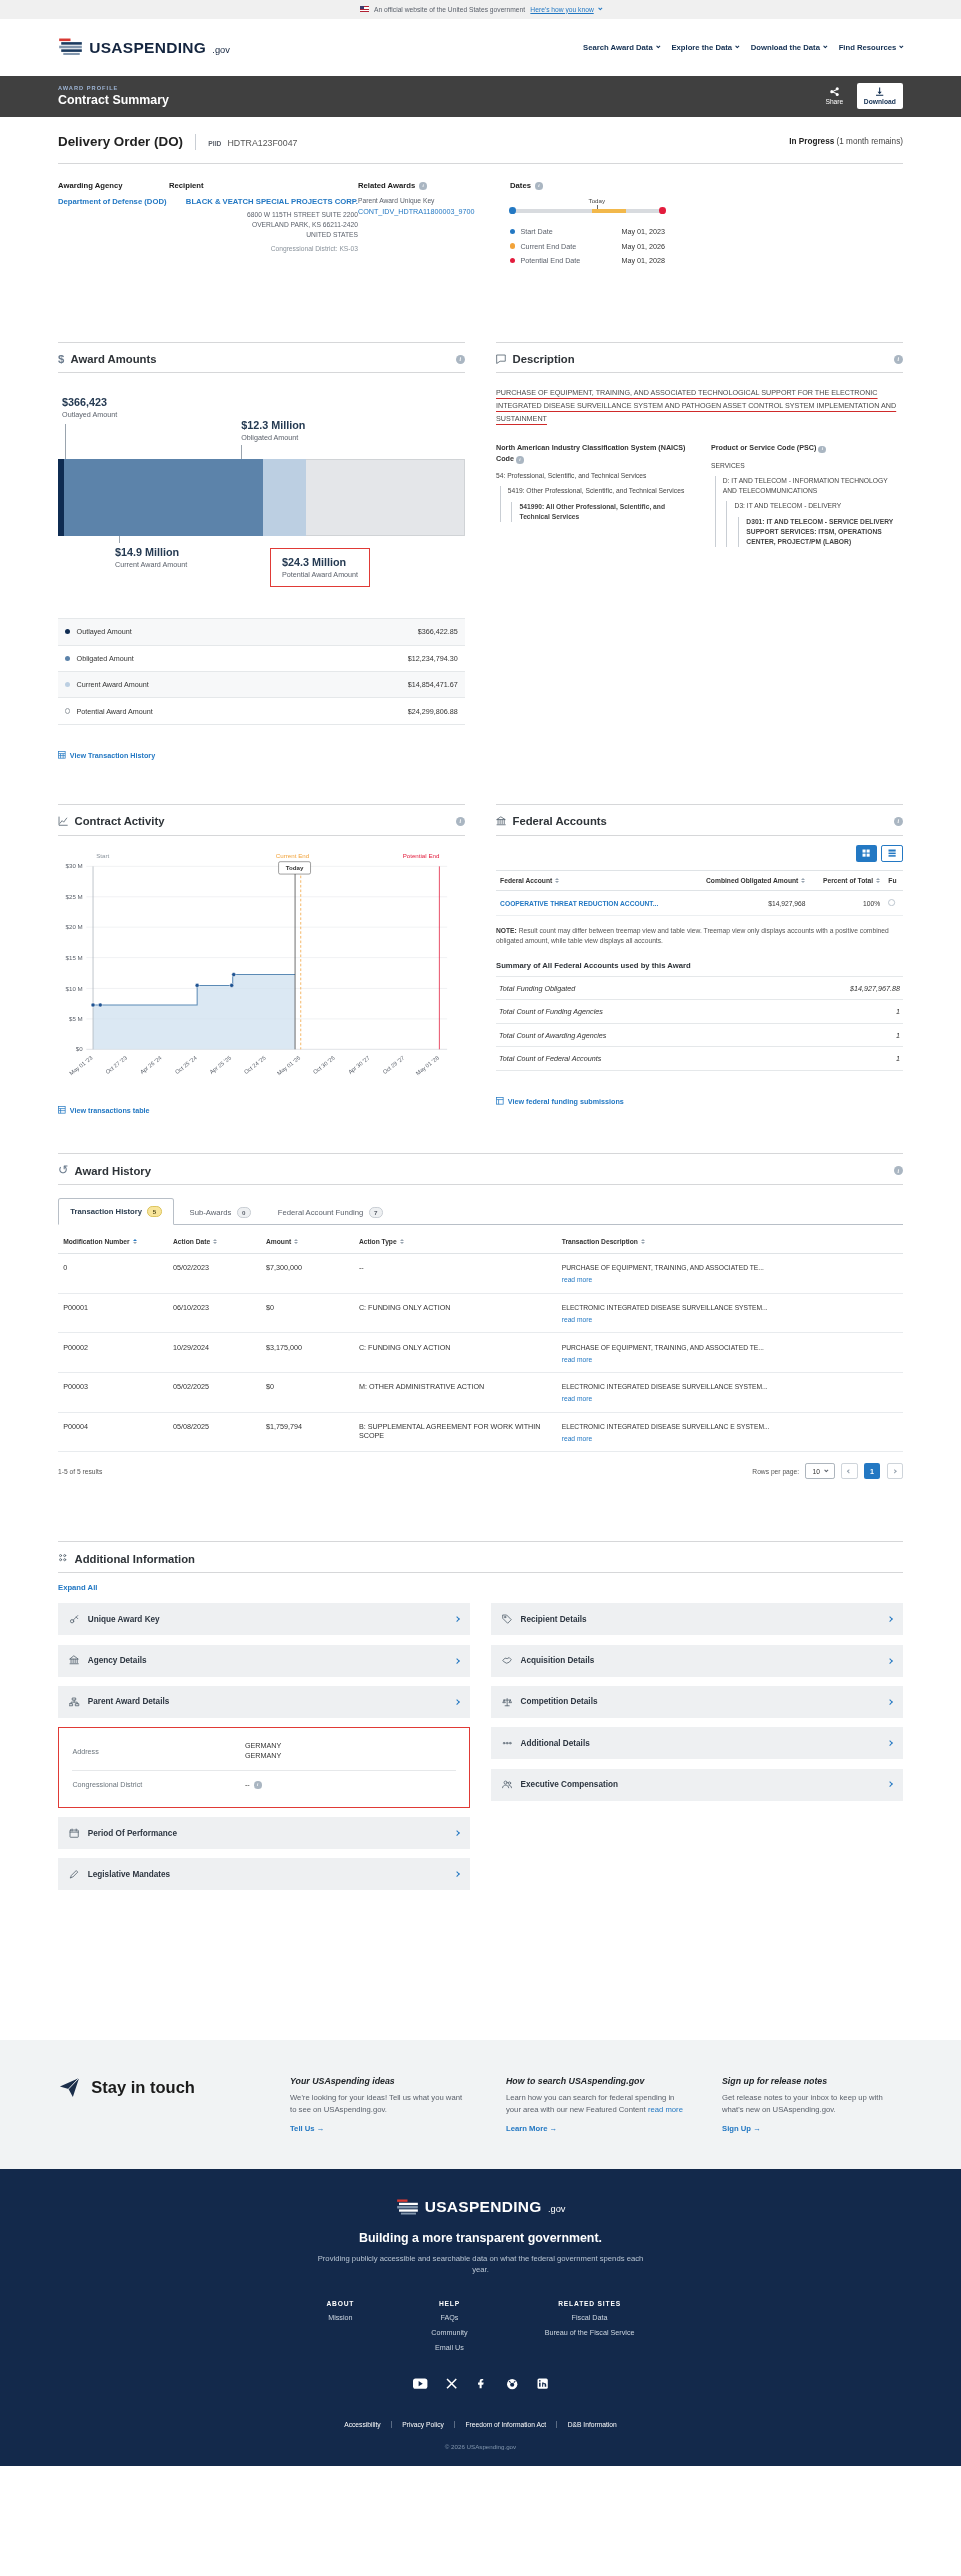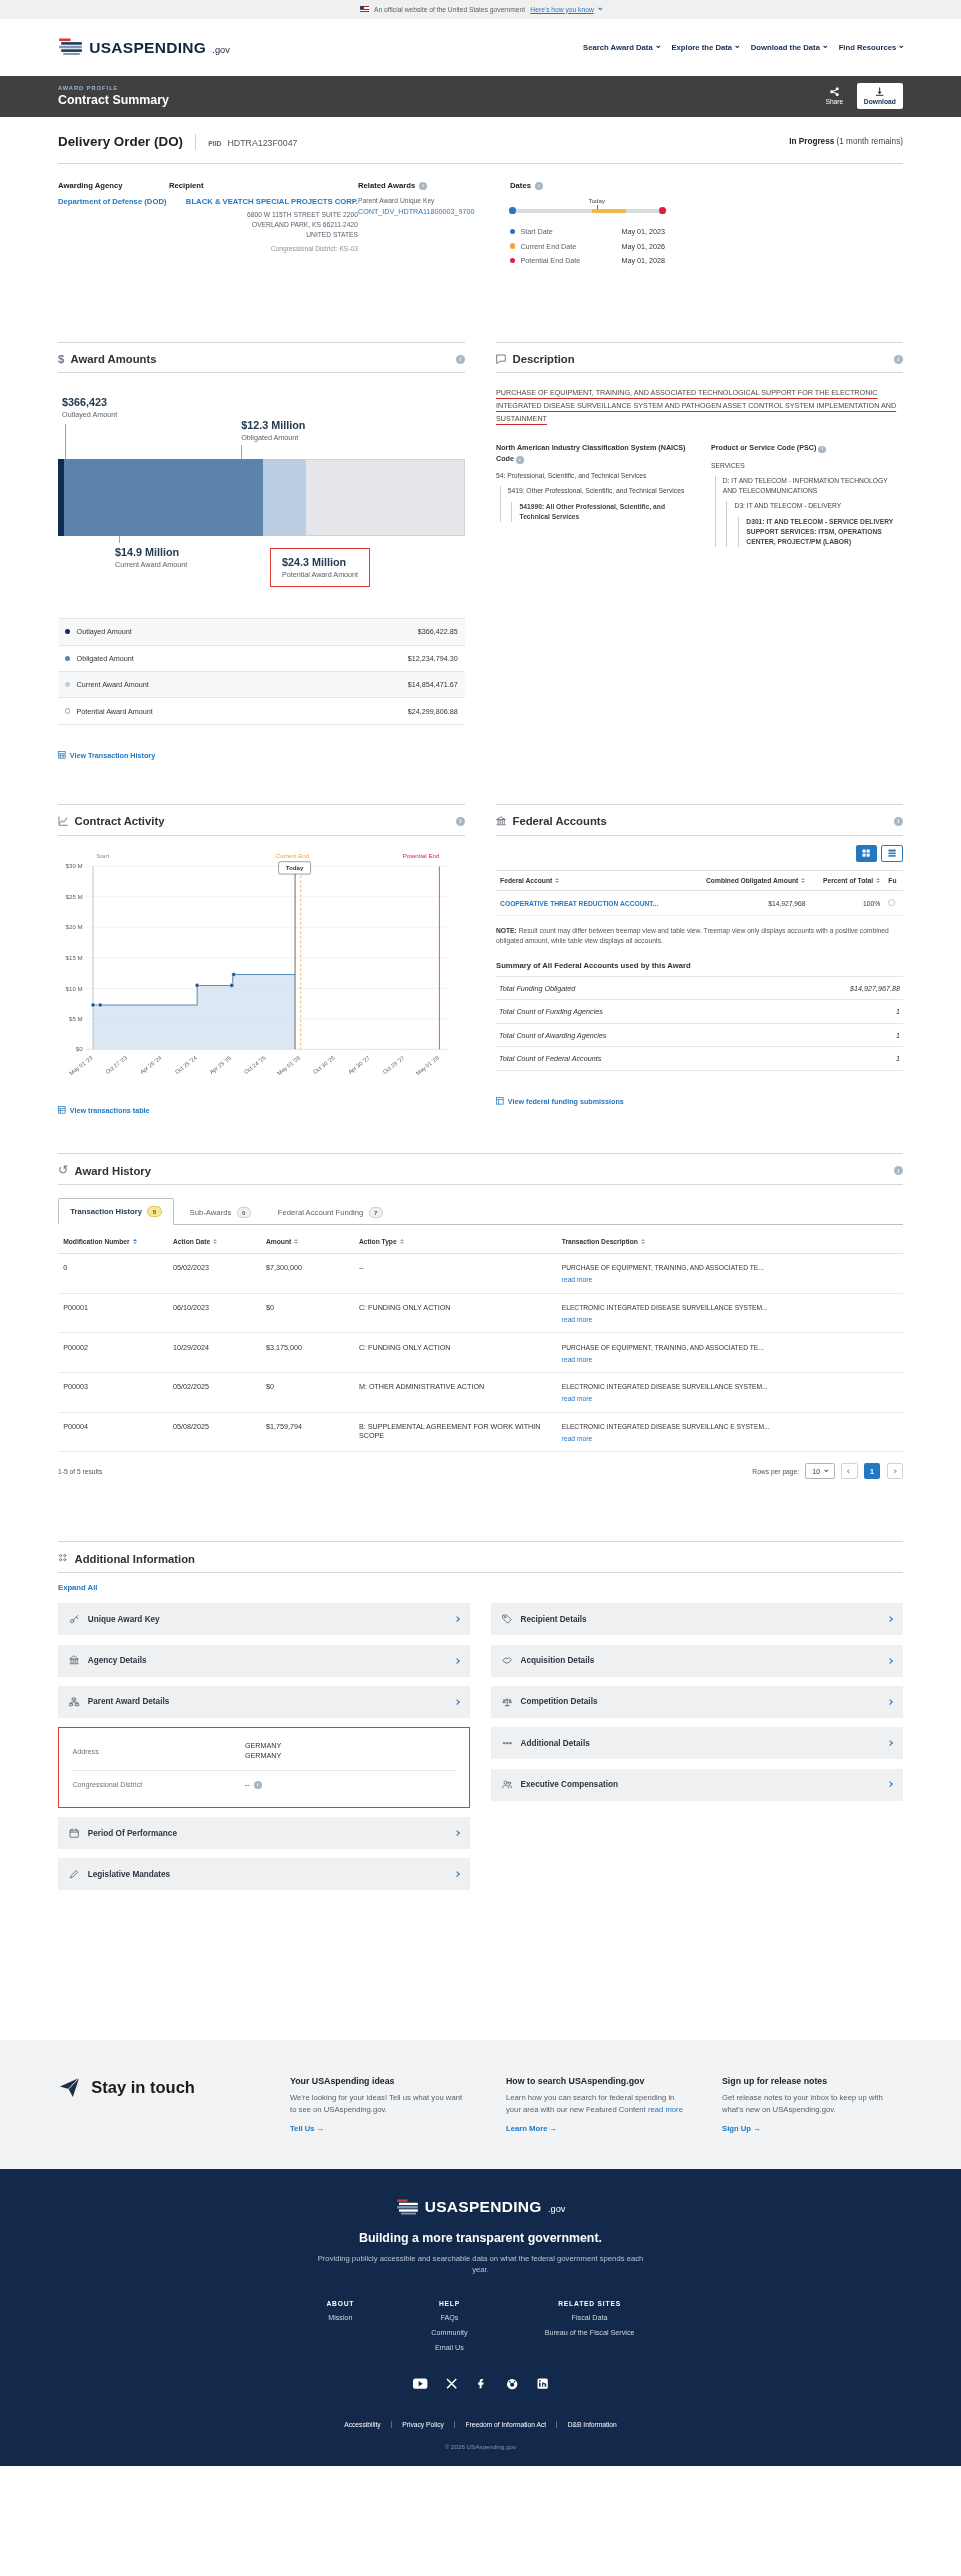--- a/index.html
+++ b/index.html
@@ -187,21 +187,21 @@
   .annotated { border:1.5px solid #e03a36; padding:2.1px; margin-bottom:9.3px; }
   .annotated .acc { margin-bottom:0; }
   .ico20 { width:10.3px; height:10.3px; flex:0 0 auto; }
   .ico20 * { stroke:#56636f; fill:none; stroke-width:1.6; stroke-linecap:round; stroke-linejoin:round; }
 
   
   .stay { background:#f1f3f4; margin-top:140px; padding:36px 58px; display:flex; gap:36px; align-items:flex-start; }
   .stay-left { display:flex; align-items:center; gap:10.3px; width:196px; flex:0 0 auto; }
   .stay-title { font-size:16.5px; font-weight:bold; color:#1b1b1b; }
   .stay-card { width:180px; }
-  .stay-card h4 { font-size:8.8px; color:#212529; margin-bottom:6.2px; }
+  .stay-card h4 { font-size:8.8px; color:#212529; margin-bottom:6.2px;font-style:italic; }
   .stay-card p { font-size:7.7px; color:#5b616b; line-height:1.55; }
   .stay-card .rm { color:#2378c3; font-size:7.7px; }
   .stay-cta { display:inline-block; margin-top:8.2px; color:#2378c3; font-size:7.7px; font-weight:bold; cursor:pointer; }
 
   
   .footer { background:#13294b; padding:30px 0 15.5px 0; text-align:center; }
   .f-logo { display:inline-flex; align-items:flex-end; gap:6.2px; }
   .f-logo .logo-text, .f-logo .logo-suffix { color:#fff; }
   .f-tag { color:#fff; font-size:12.4px; font-weight:bold; margin-top:14.4px; }
   .f-sub { color:#b9c5d3; font-size:7.7px; margin:7.2px auto 0 auto; max-width:330px; line-height:1.5; }

